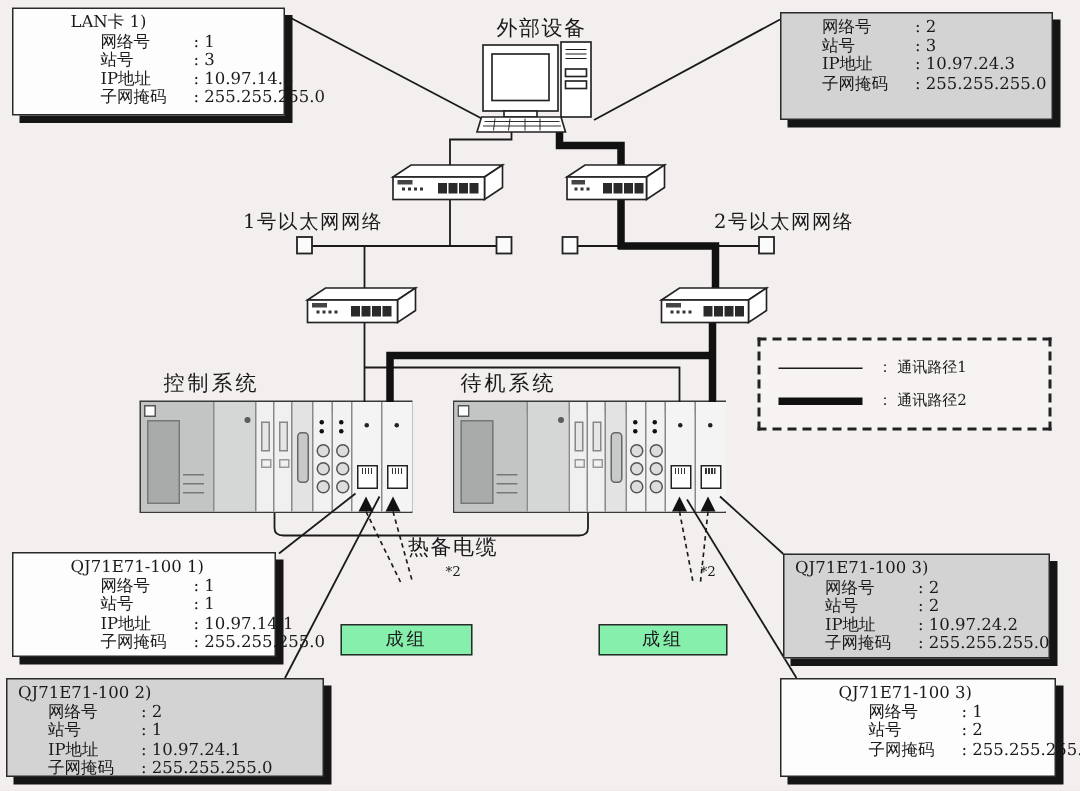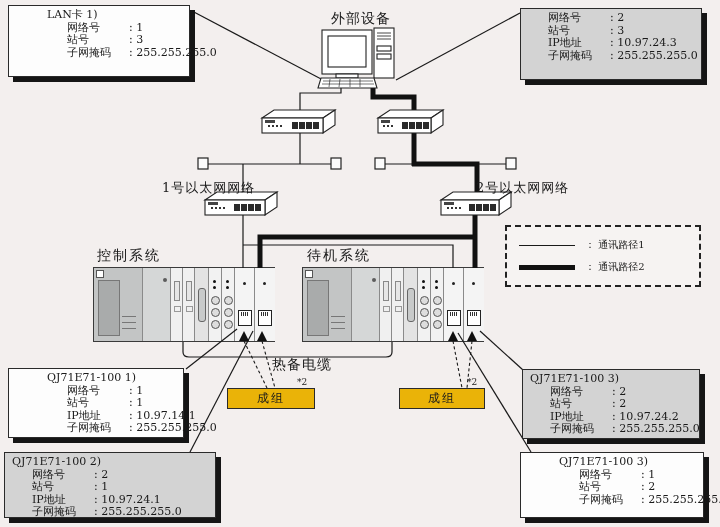--- a/index.html
+++ b/index.html
@@ -8,24 +8,24 @@
   
   .info-box{position:absolute;border:1.6px solid #2a2a2a;box-shadow:5px 5px 0 0 #151515;
             box-sizing:border-box;padding:3px 6px 2px 7px;font-size:11px;line-height:12.6px;z-index:4;}
   .info-box.white{background:#fdfdfd;padding-left:38px;}
   .info-box.gray{background:#d3d3d3;}
   .ib-title{white-space:nowrap;}
   .ib-row{padding-left:20px;white-space:nowrap;}
   .ib-lbl{display:inline-block;width:62px;}
   
   .lbl{position:absolute;z-index:4;white-space:nowrap;letter-spacing:1px;}
-  .f14{font-size:14px;} .f13{font-size:13px;margin-top:40px;} .f9{font-size:9px;letter-spacing:0;}
-  
-  .group-box{position:absolute;border:1.5px solid #2a2a2a;background:#eab308;z-index:4;
-             display:flex;align-items:center;justify-content:center;font-size:12px;letter-spacing:2px;}
+  .f14{font-size:14px;} .f13{font-size:13px;} .f9{font-size:9px;letter-spacing:0;}
+  
+  .group-box{position:absolute;border:1.5px solid #2a2a2a;background:#86efac;z-index:4;
+             display:flex;align-items:center;justify-content:center;font-size:12px;letter-spacing:2px;margin-top:28px;}
   
   .legend{position:absolute;left:505px;top:225px;width:196px;height:62px;border:2px dashed #222;
           box-sizing:border-box;z-index:4;display:flex;flex-direction:column;justify-content:center;gap:8px;
           padding-left:12px;background:#f6f3f2;}
   .legend-row{display:flex;align-items:center;gap:10px;font-size:10px;}
   .legend-swatch{width:56px;}
   .legend-swatch.thin{border-top:1.6px solid #1a1a1a;}
   .legend-swatch.thick{border-top:5px solid #111;}
   
   .rack{position:absolute;top:267px;width:182px;height:75px;background:#eaeaea;border:1px solid #3a3a3a;
@@ -170,21 +170,21 @@
       <rect x="469" y="204" width="6" height="7" fill="#2a2a2a"></rect>
         <rect x="476" y="204" width="6" height="7" fill="#2a2a2a"></rect>
       <rect x="483" y="204" width="6" height="7" fill="#2a2a2a"></rect>
         <rect x="490" y="204" width="6" height="7" fill="#2a2a2a"></rect>
     </g>
   </svg>
 
   <div class="lbl f14" style="left:331px;top:10px;">外部设备</div>
   <div class="lbl f13" style="left:162px;top:139px;">1号以太网网络</div>
   <div class="lbl f13" style="left:476px;top:139px;">2号以太网网络</div>
-  <div class="rack-label" style="left:97px;">控制系统</div>
+  <div class="rack-label" style="left:109px;">控制系统</div>
   <div class="rack-label" style="left:307px;">待机系统</div>
   <div class="lbl f14" style="left:272px;top:356px;">热备电缆</div>
   <div class="lbl f9" style="left:297px;top:377px;">*2</div>
   <div class="lbl f9" style="left:467px;top:377px;">*2</div>
 
   <div class="group-box" style="left:227px;top:388px;width:86px;height:19px;">
     <span>成组</span>
   </div>
   <div class="group-box" style="left:399px;top:388px;width:84px;height:19px;">
     <span>成组</span>
@@ -300,20 +300,21 @@
         <div class="rj">
           <div class="pins"></div>
         </div>
     </div>
   </div>
 
   <div class="info-box white" style="left:8px;top:5px;width:182px;height:72px;">
     <div class="ib-title">LAN卡 1)</div>
     <div class="ib-row"><span class="ib-lbl">网络号</span><span class="ib-val">: 1</span></div>
     <div class="ib-row"><span class="ib-lbl">站号</span><span class="ib-val">: 3</span></div>
+    <div class="ib-row"><span class="ib-lbl">IP地址</span><span class="ib-val">: 10.97.14.3</span></div>
     <div class="ib-row"><span class="ib-lbl">子网掩码</span><span class="ib-val">: 255.255.255.0</span></div>
   </div>
 
   <div class="info-box gray" style="left:520px;top:8px;width:182px;height:72px;">
     <div class="ib-row"><span class="ib-lbl">网络号</span><span class="ib-val">: 2</span></div>
     <div class="ib-row"><span class="ib-lbl">站号</span><span class="ib-val">: 3</span></div>
     <div class="ib-row"><span class="ib-lbl">IP地址</span><span class="ib-val">: 10.97.24.3</span></div>
     <div class="ib-row"><span class="ib-lbl">子网掩码</span><span class="ib-val">: 255.255.255.0</span></div>
   </div>
 

